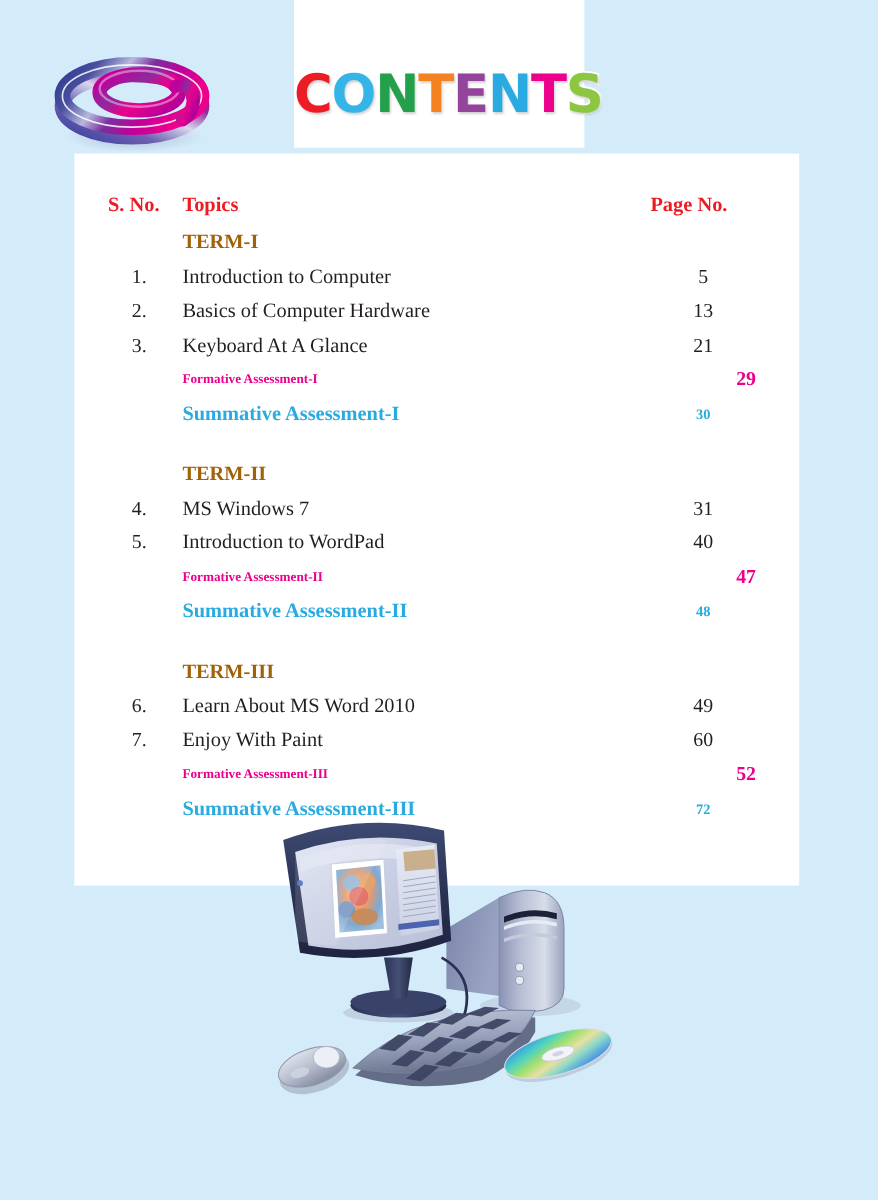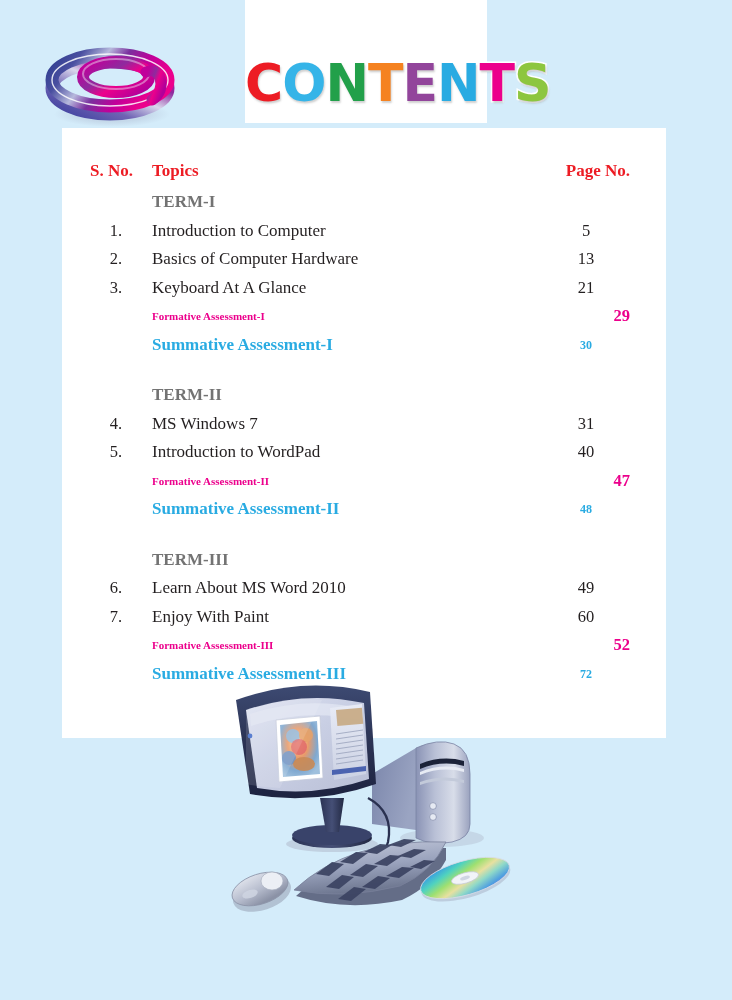--- a/index.html
+++ b/index.html
@@ -34,21 +34,21 @@
     background: #ffffff;
   }
   #contents-title {
     position: absolute;
     left: 0;
     top: 57px;
     width: 242px;
     text-align: center;
     font-family: "DejaVu Sans", sans-serif;
     font-weight: bold;
-    font-size: 52px;
+    font-size: 44px;
     letter-spacing: -1px;
     line-height: 1;
     white-space: nowrap;
   }
   #contents-title span {
     display: inline-block;
     -webkit-text-stroke: 3px #ffffff;
     paint-order: stroke fill;
     text-shadow: 1px 2px 2px rgba(150,150,150,0.45);
   }
@@ -103,26 +103,26 @@
   
   .toc-head { height: 34px; line-height: 34px; }
   .toc-head .col-sno,
   .toc-head .col-topic,
   .toc-head .col-page {
     font-weight: bold;
     color: #ed1c24;
     font-size: 17px;
   }
   .toc-head .col-sno { left: -2px; width: 58px; text-align: left; padding-left: 2px;}
-  .toc-head .col-page { left: 452px; width: 88px; text-align: right; }
+  .toc-head .col-page { left: 452px; width: 88px; text-align: left; }
 
   
   .term .col-topic {
     font-weight: bold;
-    color: #737373;
+    color: #a16207;
     font-size: 17px;
   }
   
   .formative .col-topic, .formative .col-page {
     font-weight: bold;
     color: #ec008c;
   }
   .formative .col-topic { font-size: 11px; }
   .formative .col-page  { font-size: 16.5px; text-align: right; }
   

